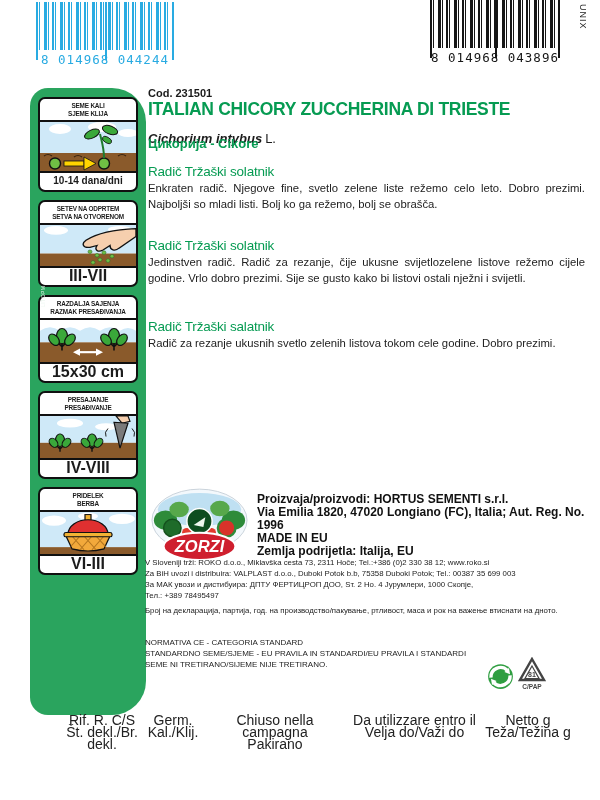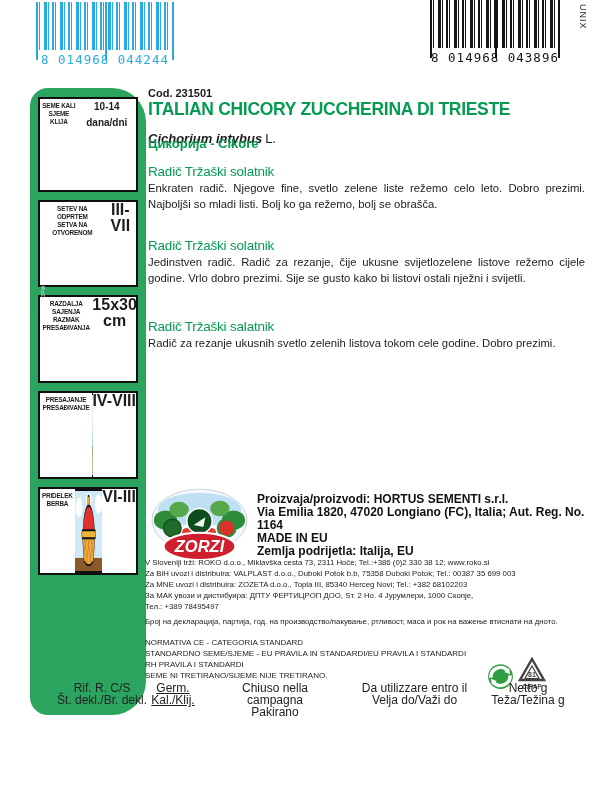--- a/index.html
+++ b/index.html
@@ -20,21 +20,21 @@
         letter-spacing:1px;color:#222;}
 
   
   .sidebar{position:absolute;left:30px;top:88px;width:116px;height:627px;
      background:#2aa45e;border-radius:18px 34px 34px 18px;
      padding:9px 0 0 0;box-sizing:border-box;display:flex;flex-direction:column;
      align-items:center;gap:8px;}
   .printmark{position:absolute;left:-7px;top:196px;transform:rotate(-90deg);
      transform-origin:center;color:#e8f5ec;font-size:5px;letter-spacing:.5px;width:40px;}
   .panel{width:100px;background:#fff;border:2px solid #101010;box-sizing:border-box;
-     display:flex;flex-direction:row;border-radius:0;}
+     display:flex;flex-direction:column;border-radius:7px;}
   .h95{height:95px;} .h87{height:87px;} .h88{height:88px;}
   .p-head{padding:3px 1px 2px;text-align:center;font-weight:700;font-size:6.8px;
      line-height:8px;letter-spacing:-.2px;transform:scaleX(.94);}
   .p-img{flex:1;border-top:2px solid #101010;border-bottom:2px solid #101010;overflow:hidden;line-height:0;}
   .p-img svg{width:100%;height:100%;}
   .p-val{height:17px;line-height:16px;text-align:center;font-weight:700;font-size:16px;}
 
   
   .code{left:148px;top:87px;font-size:11px;font-weight:700;color:#1a1a1a;}
   .title{left:148px;top:99px;width:440px;font-size:17.5px;font-weight:700;color:#069b52;letter-spacing:-.3px;}
@@ -50,22 +50,22 @@
   .prod{left:257px;top:493px;font-size:12px;font-weight:700;line-height:13px;color:#111;}
   .dist{left:145px;top:557px;font-size:7.8px;line-height:11px;color:#222;width:448px;white-space:nowrap;}
   .dist .gap-top{margin-top:4px;}
   .stds{left:145px;top:637px;font-size:8px;line-height:11px;color:#222;}
 
   
   .greendot{left:487px;top:663px;width:27px;height:27px;}
   .tri{left:518px;top:657px;width:28px;height:36px;}
 
   
-  .fcol{position:absolute;top:682px;text-align:center;font-size:12px;line-height:12px;color:#222;}
-  .c1{left:52px;width:100px;} .c2{left:138px;width:70px;text-decoration:underline;} .c3{left:215px;width:120px;}
+  .fcol{position:absolute;top:714px;text-align:center;font-size:14px;line-height:12px;color:#222;}
+  .c1{left:52px;width:100px;} .c2{left:138px;width:70px;} .c3{left:215px;width:120px;}
   .c4{left:352px;width:125px;} .c5{left:468px;width:120px;}
 </style>
 </head>
 <body>
 
 <div class="barcode cyan" style="left:36px;top:2px;width:138px;">
   <div class="bars">
     <div class="guard g1"></div>
       <div class="guard g2"></div>
       <div class="guard g3"></div>
@@ -248,38 +248,36 @@
     <circle cx="37" cy="46" r="5" fill="#e23b2e"></circle>
     <circle cx="62" cy="46" r="5" fill="#e23b2e"></circle>
     <circle cx="50" cy="34" r="13" fill="#0e4d20" stroke="#ffffff" stroke-width="1.5"></circle>
     <path d="M44 38 L56 30 L54 40 Z" fill="#eef7ee"></path>
     <ellipse cx="50" cy="60" rx="37" ry="14" fill="#cf1f2e" stroke="#ffffff" stroke-width="2"></ellipse>
     <text x="50" y="66" text-anchor="middle" font-family="Liberation Sans, sans-serif" font-size="17" font-weight="bold" font-style="italic" fill="#ffffff">ZORZI</text>
   </svg>
 </div>
 <div class="abs prod">
   <div>Proizvaja/proizvodi: HORTUS SEMENTI s.r.l.</div>
-  <div>Via Emilia 1820, 47020 Longiano (FC), Italia; Aut. Reg. No. 1164</div>
+  <div>Via Emilia 1820, 47020 Longiano (FC), Italia; Aut. Reg. No. 1996</div>
   <div>MADE IN EU</div>
   <div>Zemlja podrijetla: Italija, EU</div>
 </div>
 
 <div class="abs dist">
   <div>V Sloveniji trži: ROKO d.o.o., Miklavška cesta 73, 2311 Hoče; Tel.:+386 (0)2 330 38 12; www.roko.si</div>
   <div>Za BiH uvozi i distribuira: VALPLAST d.o.o., Duboki Potok b.b, 75358 Duboki Potok; Tel.: 00387 35 699 003</div>
-  <div>Za MNE uvozi i distribuira: ZOZETA d.o.o., Topla III, 85340 Herceg Novi; Tel.: +382 68102203</div>
   <div>За МАК увози и дистибуира: ДПТУ ФЕРТИЦРОП ДОО, Ѕт. 2 Но. 4 Јурумлери, 1000 Скопје,</div>
   <div>Тел.:  +389 78495497</div>
   <div class="gap-top">Број на декларација, партија, год. на производство/пакување, ртливост, маса и рок на важење втиснати на дното.</div>
 </div>
 
 <div class="abs stds">
   <div>NORMATIVA CE - CATEGORIA STANDARD</div>
   <div>STANDARDNO SEME/SJEME - EU PRAVILA IN STANDARDI/EU PRAVILA I STANDARDI</div>
-  <div>RH PRAVILA I STANDARDI</div>
   <div>SEME NI TRETIRANO/SIJEME NIJE TRETIRANO.</div>
 </div>
 
 <div class="abs greendot">
   <svg viewBox="0 0 24 24" width="100%" height="100%">
     <circle cx="12" cy="12" r="11" fill="#2f9e41"></circle>
     <path d="M3.5 13 A8.5 8.5 0 0 1 18 6.5" fill="none" stroke="#ffffff" stroke-width="3"></path>
     <polygon points="19.5,4.5 20.5,10 15.5,8" fill="#ffffff"></polygon>
     <path d="M20.5 11 A8.5 8.5 0 0 1 6 17.5" fill="none" stroke="#ffffff" stroke-width="3"></path>
     <polygon points="4.5,19.5 3.5,14 8.5,16" fill="#ffffff"></polygon>

